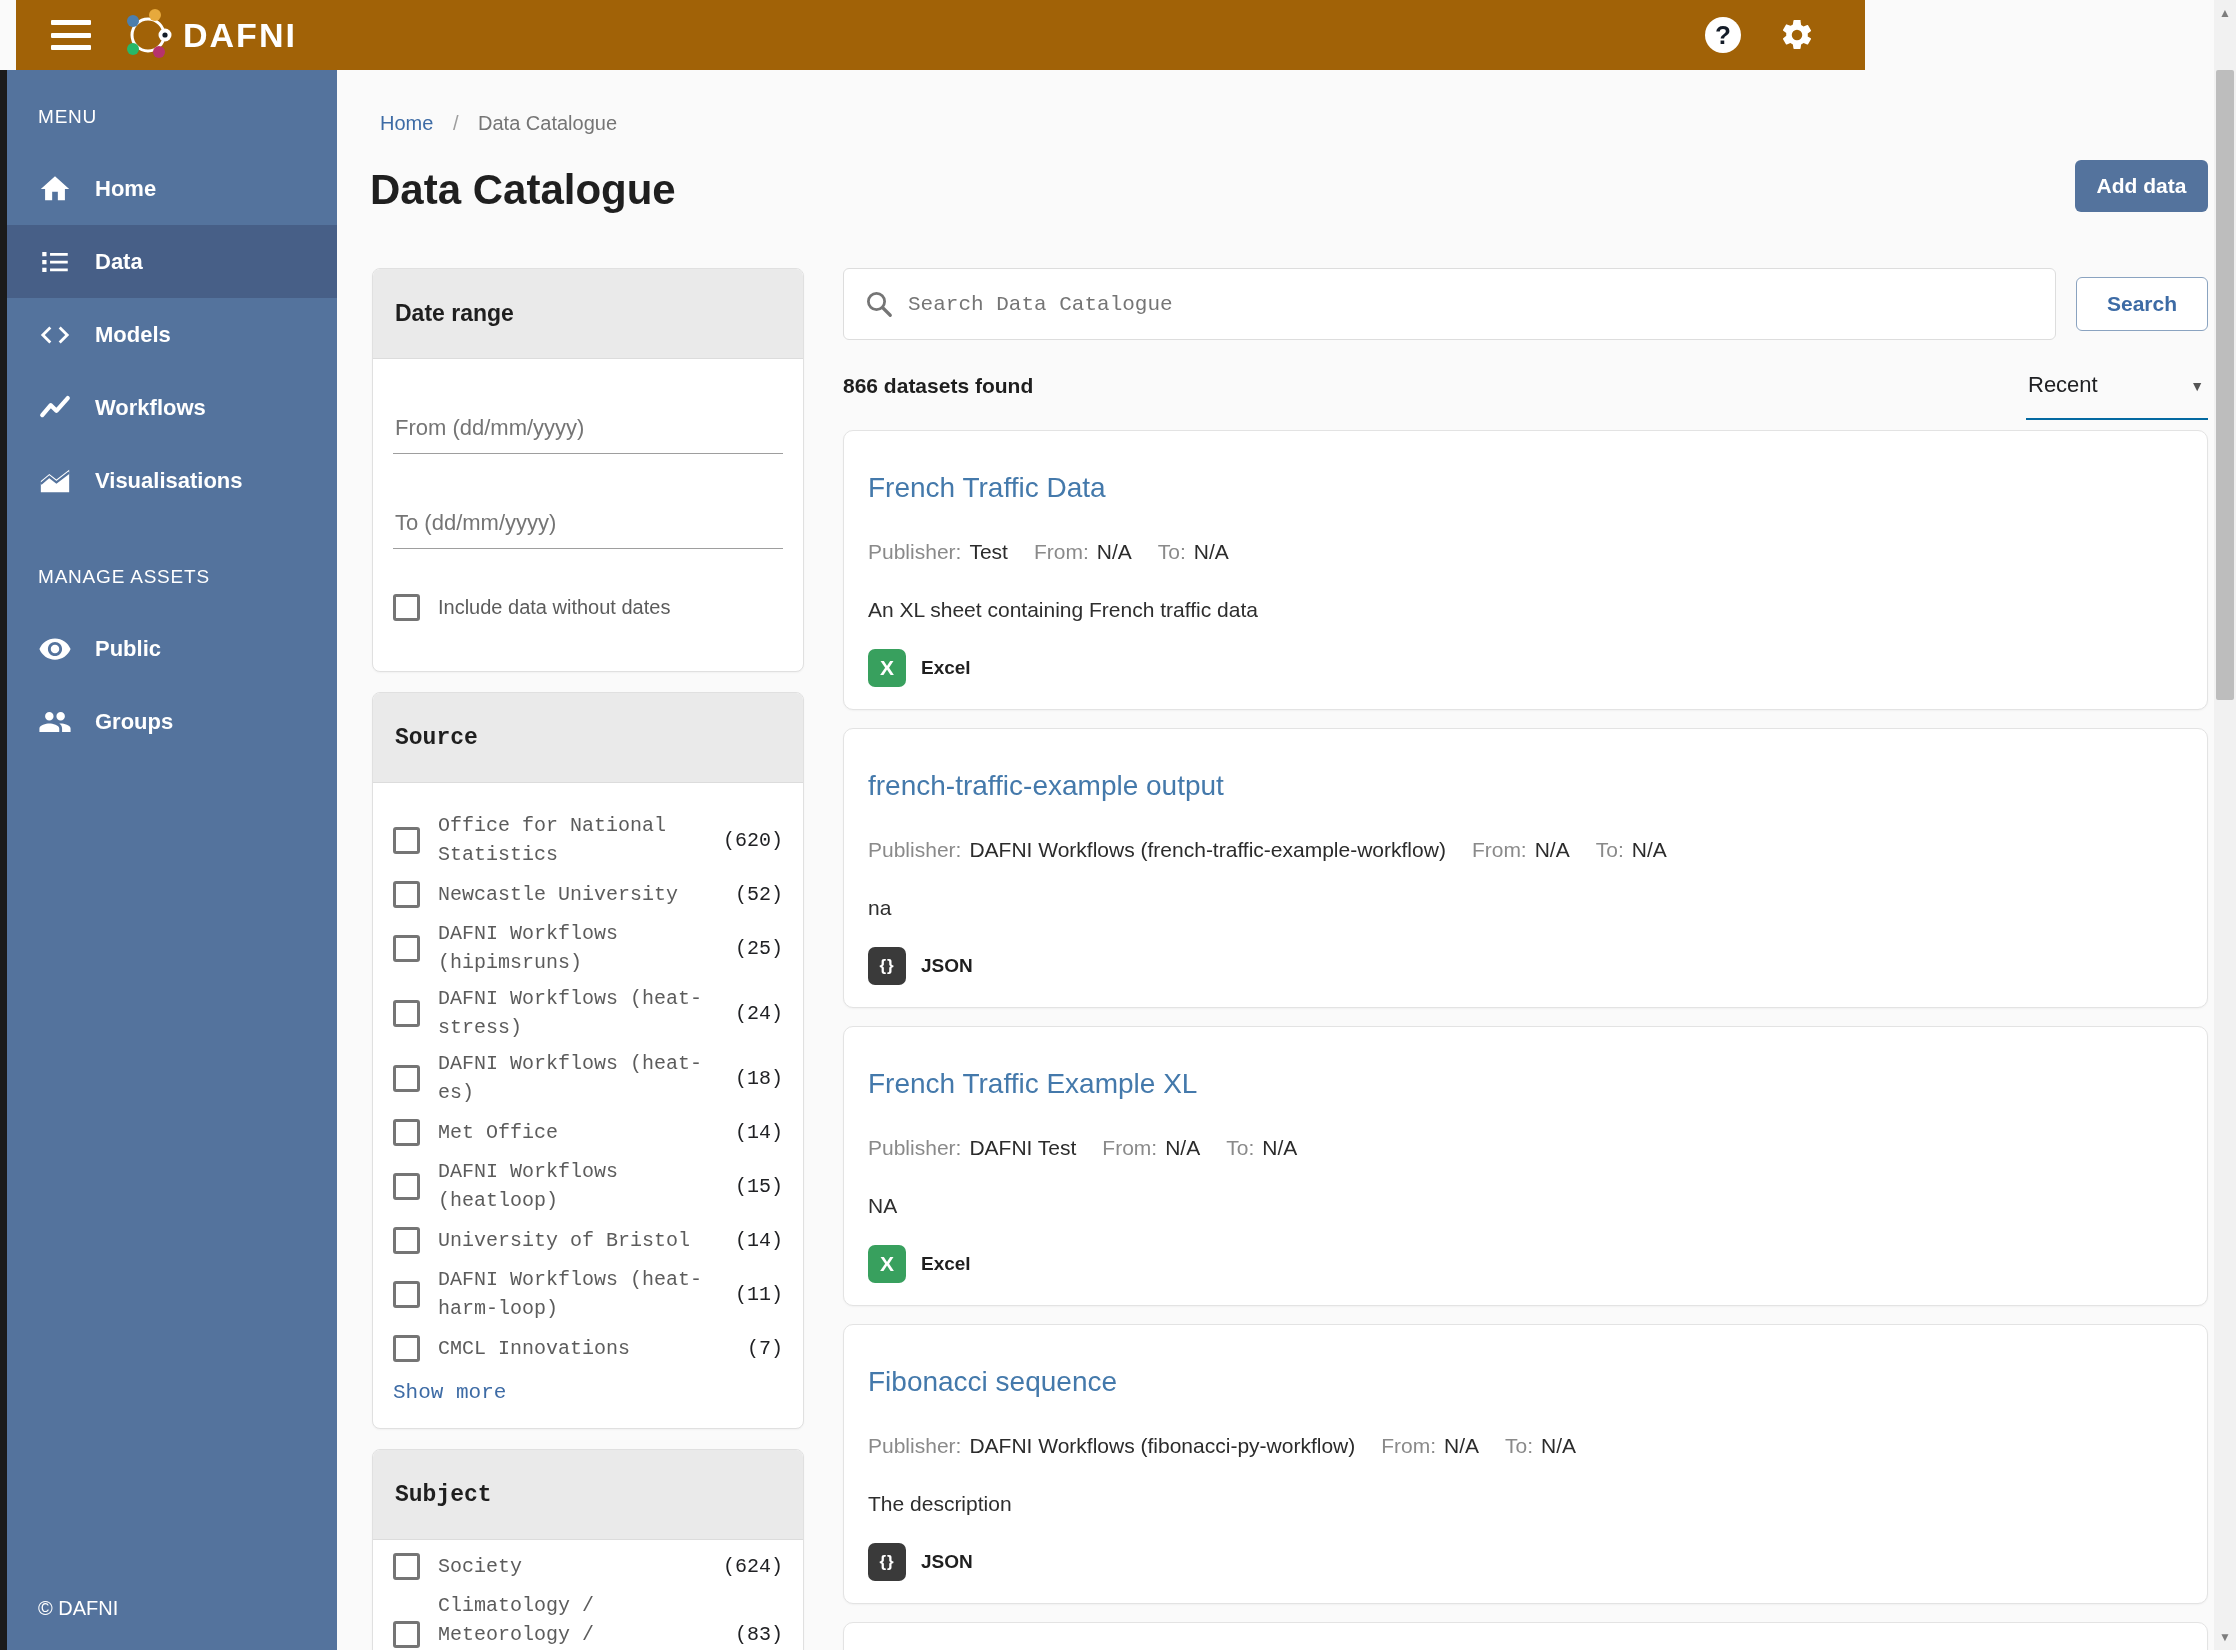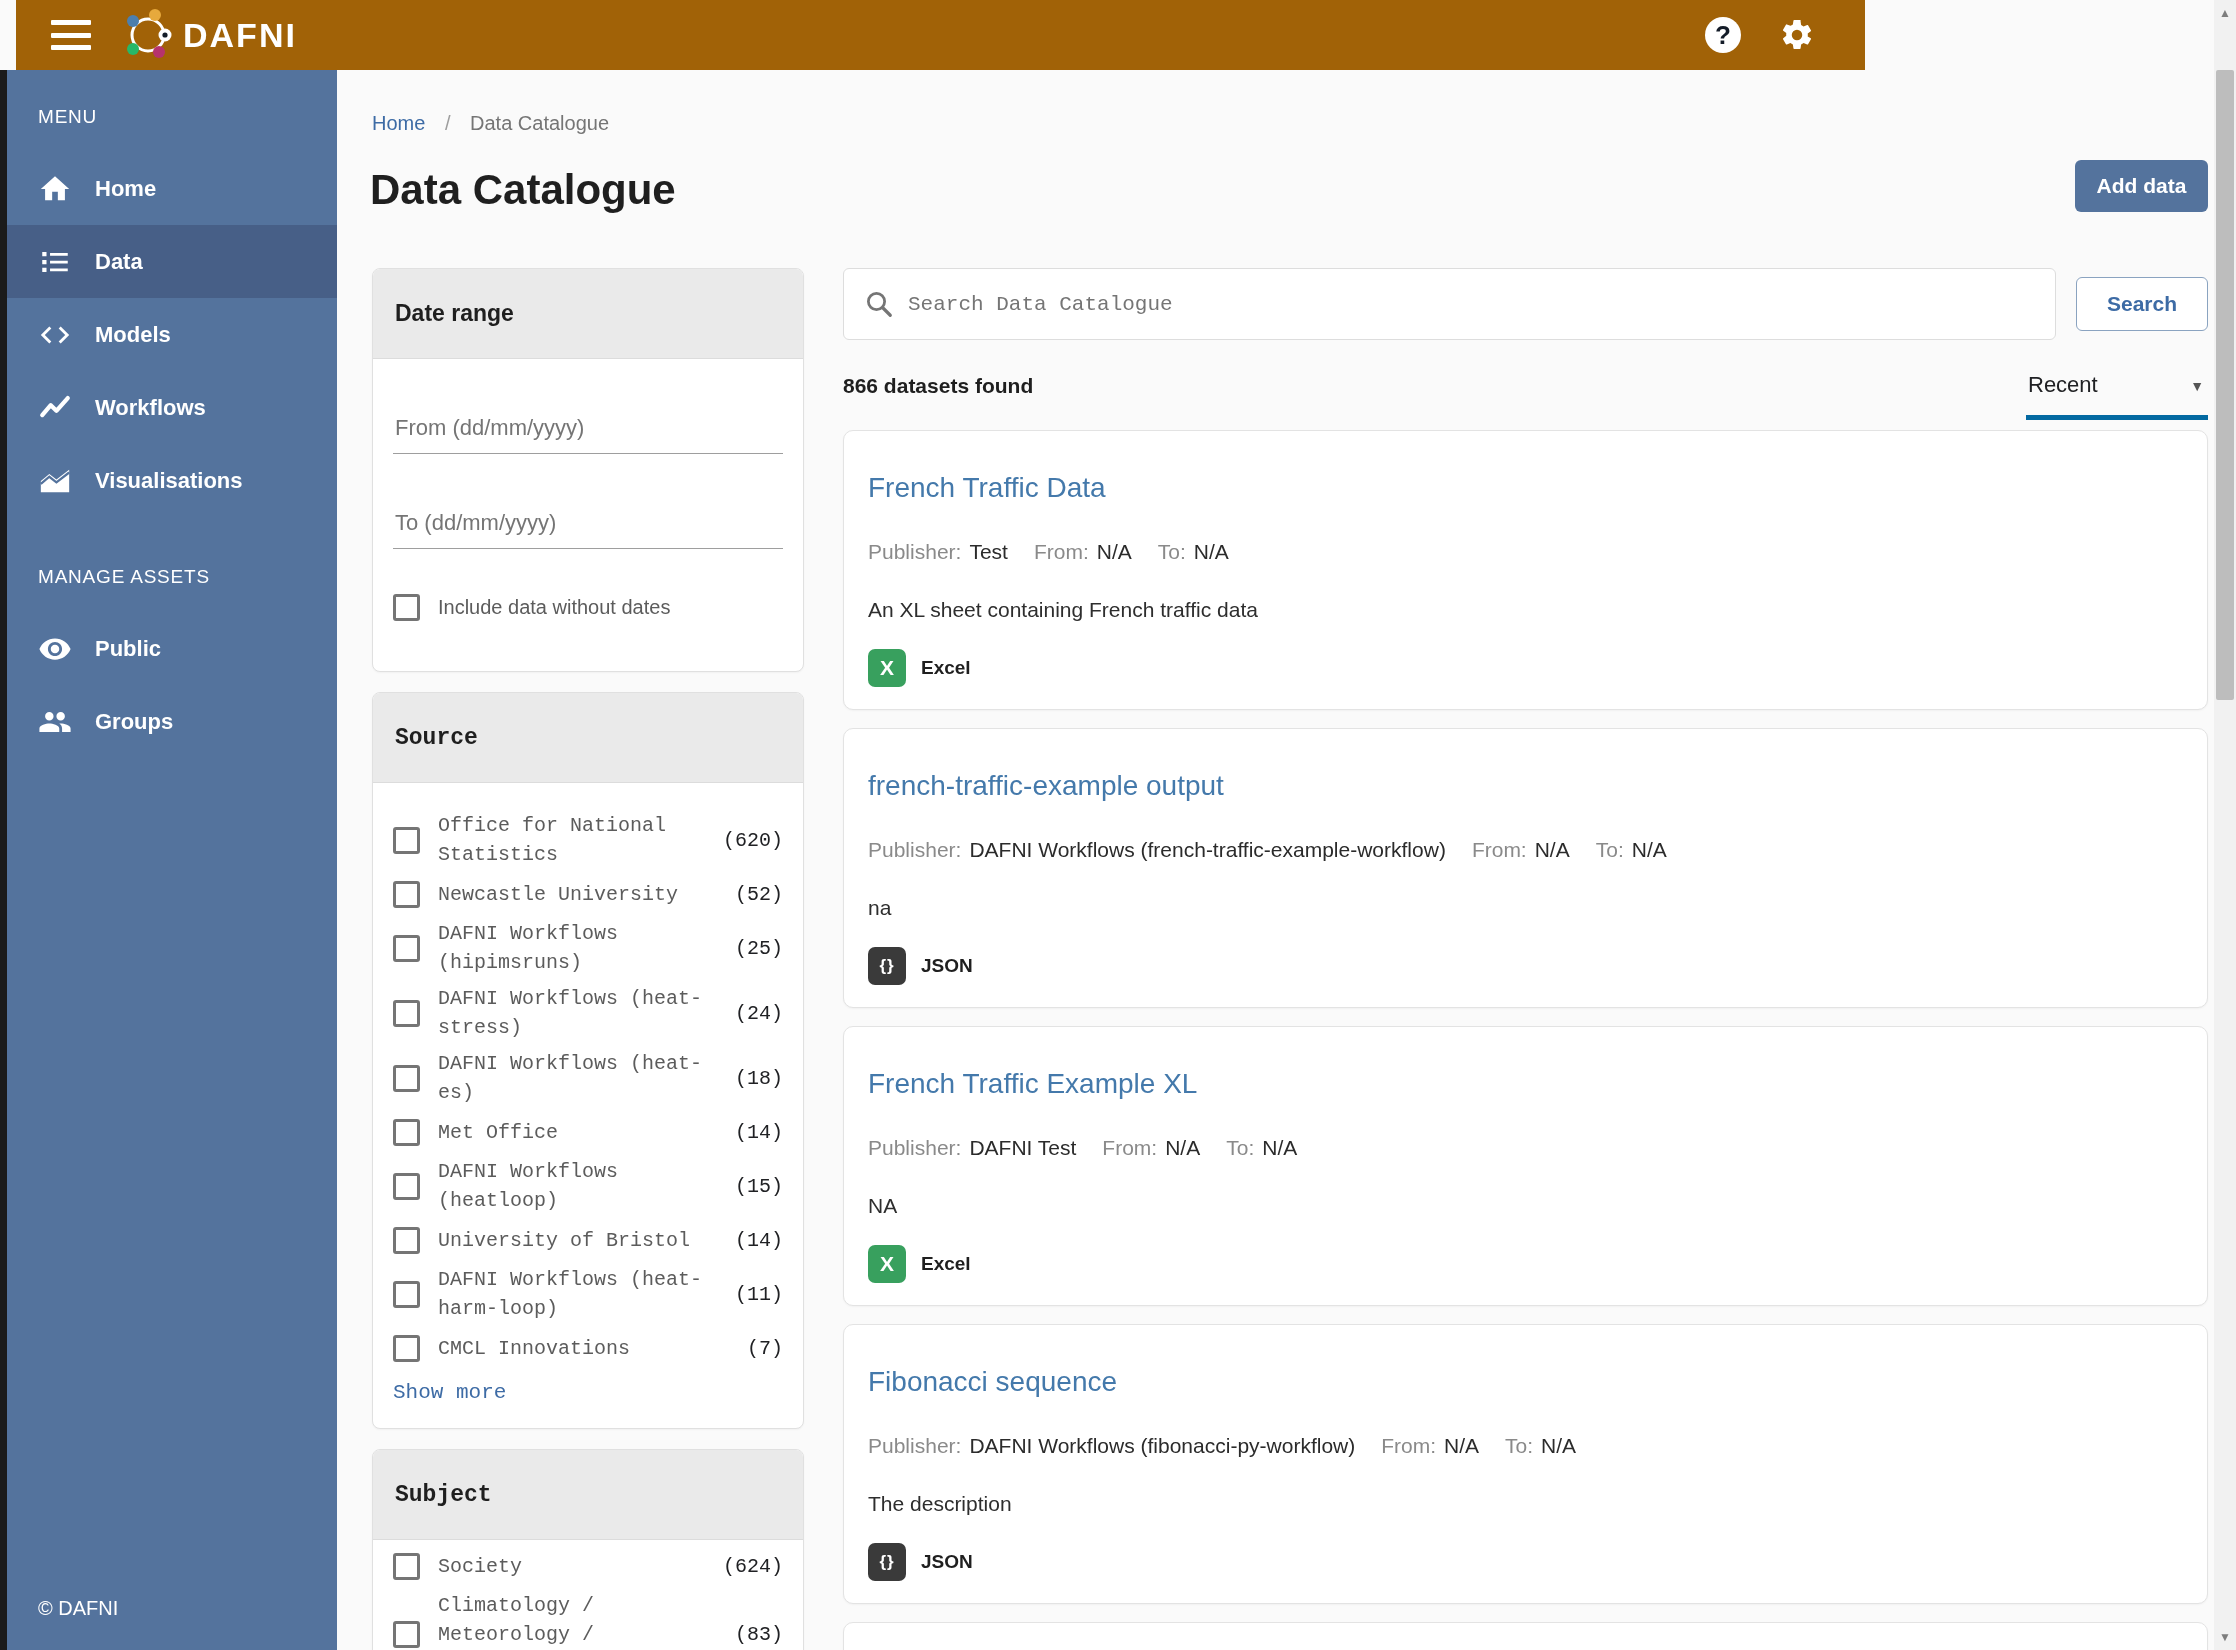--- a/index.html
+++ b/index.html
@@ -30,21 +30,21 @@
   .copyright { position:absolute; left:38px; bottom:30px; color:#fff; font-size:20px; }
 
   
   .scrollbar { position:absolute; right:0; top:0; width:22px; height:1650px; background:#f1f1f1; z-index:50; }
   .sb-arrow { position:absolute; left:0; width:22px; height:22px; display:flex; align-items:center; justify-content:center; color:#7d7d7d; font-size:12px; cursor:pointer; }
   .sb-up { top:2px; } .sb-down { bottom:2px; }
   .sb-thumb { position:absolute; left:2px; top:70px; width:18px; height:630px; background:#bdbdbd; border-radius:2px; cursor:pointer; }
 
   
   .main { position:absolute; left:337px; top:70px; width:1877px; height:1580px; background:#fafafa; }
-  .breadcrumb { position:absolute; left:35px; top:42px; font-size:20px; }
+  .breadcrumb { position:absolute; left:43px; top:42px; font-size:20px; }
   .breadcrumb .bc-home { color:#3d6ba5; cursor:pointer; }
   .breadcrumb .bc-sep { color:#9e9e9e; margin:0 14px; }
   .breadcrumb .bc-cur { color:#757575; }
   .page-title { position:absolute; left:33px; top:96px; font-size:42px; font-weight:bold; color:#1f1f1f; }
   .add-btn { position:absolute; left:1738px; top:90px; width:133px; height:52px; background:#54739d; color:#fff; font-size:21px; font-weight:bold; border:none; border-radius:6px; cursor:pointer; font-family:inherit; }
 
   .content { position:absolute; left:35px; top:198px; width:1836px; display:flex; }
 
   
   .filters { width:432px; flex:none; }
@@ -67,21 +67,21 @@
 
   
   .results { margin-left:39px; width:1365px; }
   .search-row { display:flex; }
   .search-box { width:1213px; height:72px; background:#fff; border:1px solid #ddd; border-radius:6px; display:flex; align-items:center; padding:0 20px;font-family:Liberation Mono, monospace; }
   .search-box input { border:none; outline:none; flex:1; font-size:21px; color:#333; margin-left:14px; font-family:inherit; }
   .search-box input::placeholder { color:#757575; }
   .search-btn { margin-left:20px; width:132px; height:54px; margin-top:9px; background:#fff; border:1px solid #8aa3c0; border-radius:6px; color:#3d6ba5; font-size:21px; font-weight:bold; cursor:pointer; font-family:inherit; }
   .meta-row { display:flex; align-items:flex-start; margin-top:22px; height:65px; }
   .count { font-size:21px; font-weight:bold; color:#1f1f1f; margin-top:12px; }
-  .sort { margin-left:auto; width:182px; height:58px; border-bottom:5px solid #0369a1; position:relative; cursor:pointer; }
+  .sort { margin-left:auto; width:182px; height:58px; border-bottom:2px solid #0369a1; position:relative; cursor:pointer; }
   .sort-value { font-size:22px; color:#202124; position:absolute; left:2px; top:10px; }
   .sort-caret { position:absolute; right:4px; top:16px; color:#555; font-size:14px; }
 
   .cards { margin-top:3px; }
   .card { background:#fff; border:1px solid #e3e3e3; border-radius:10px; padding:40px 24px 24px 24px; height:280px; box-shadow:0 1px 2px rgba(0,0,0,0.04); }
   .card + .card { margin-top:18px; }
   .card-title { font-size:28px; font-weight:400; color:#4479ab; cursor:pointer; line-height:34px; }
   .card-meta { margin-top:34px; font-size:21px; line-height:26px; }
   .meta-label { color:#8a8a8a; margin-right:8px; }
   .meta-value { color:#2b2b2b; margin-right:26px; }

